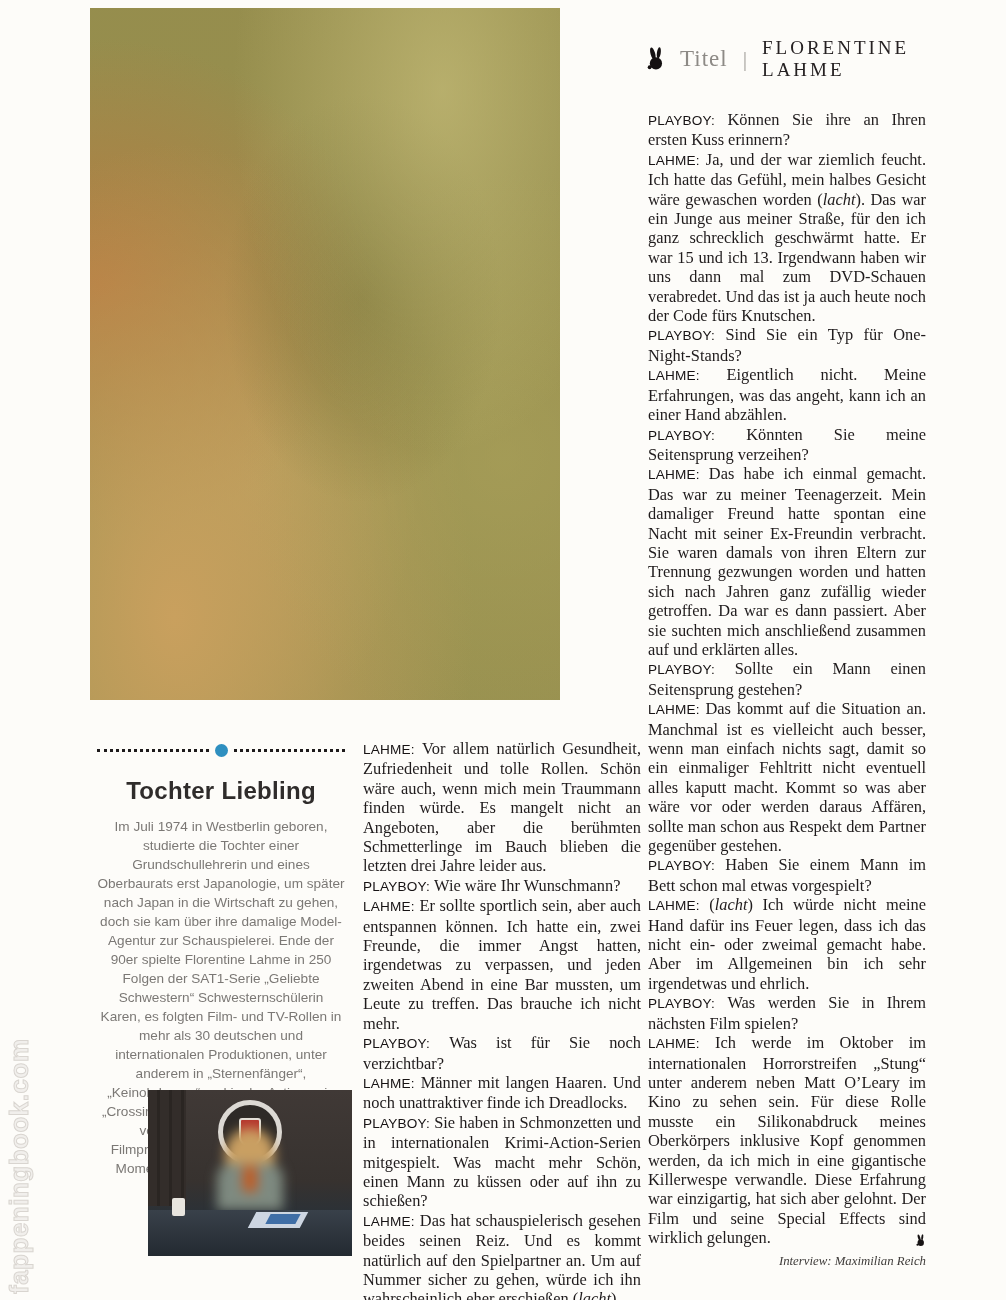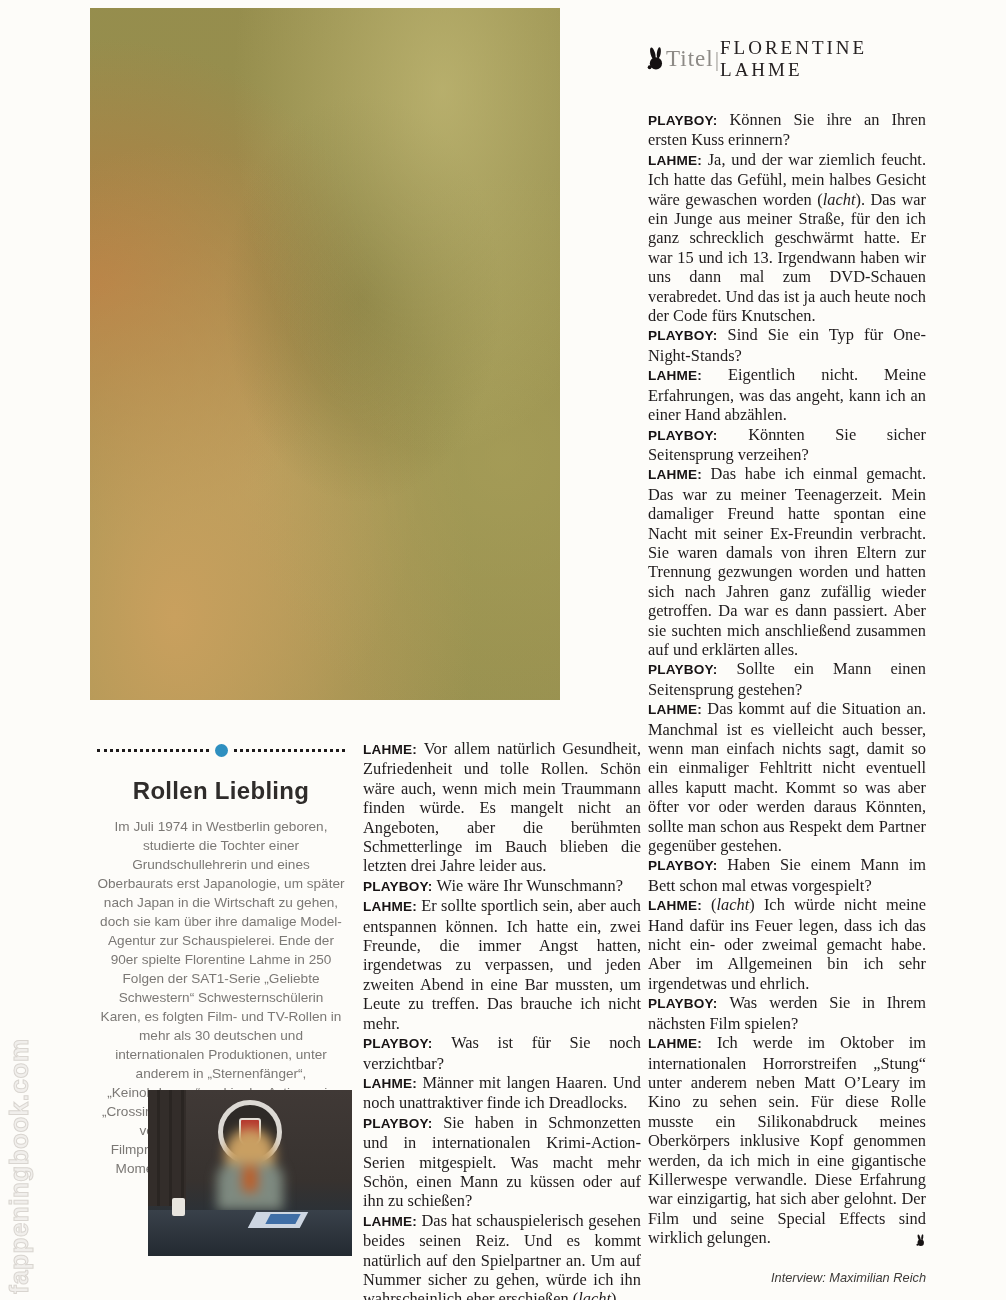--- a/index.html
+++ b/index.html
@@ -28,40 +28,40 @@
     position:absolute;left:4px;top:1294px;width:216px;height:40px;
     transform:rotate(-90deg);transform-origin:0 0;
     font-family:"Liberation Sans",sans-serif;font-weight:700;font-size:26px;
     color:#f1efec;-webkit-text-stroke:1px #d9d5d0;letter-spacing:.5px;
     white-space:nowrap;
   }
 
   
   .header{
     position:absolute;left:645px;top:42px;width:300px;height:34px;
-    display:flex;align-items:center;gap:0;
+    display:flex;align-items:center;gap:14px;
   }
   .header .bunny{width:21px;height:26px;color:#141011;flex:0 0 auto;}
   .header .section{font-size:23px;color:#8d8a86;letter-spacing:1px;}
   .header .divider{font-size:22px;color:#a5a29e;font-weight:300;margin:0 1px;}
   .header .name{font-size:19px;font-weight:400;letter-spacing:3px;color:#262122;}
 
   
   .col{position:absolute;width:278px;font-size:16.4px;line-height:19.4px;text-align:justify;}
   .col-right{left:648px;top:110px;}
   .col-middle{left:363px;top:739px;}
   .qa{margin:0;position:relative;}
   .speaker{
-    font-family:"Liberation Sans",sans-serif;font-weight:700;
+    font-family:"Liberation Sans",sans-serif;font-weight:400;
     font-size:13.6px;letter-spacing:.2px;color:#171314;
   }
   .it{font-style:italic;margin-top:16px;}
   .end-bunny{position:absolute;right:0;bottom:3px;width:11px;height:13px;color:#171314;}
   .credit{
-    margin-top:20px;text-align:right;font-family:Liberation Sans, sans-serif;
+    margin-top:4px;text-align:right;font-family:Liberation Serif, serif;
     font-style:italic;font-size:12.8px;color:#3e3b39;
   }
 
   
   .sidebar{position:absolute;left:97px;top:744px;width:248px;text-align:center;
            font-family:"Liberation Sans",sans-serif;}
   .rule{display:flex;align-items:center;gap:6px;}
   .rule .dots{flex:1;border-top:3px dotted #1d1a1b;height:0;}
   .rule .dot{width:13px;height:13px;border-radius:50%;flex:0 0 auto;}
   .sidebar h2{
@@ -124,24 +124,24 @@
     <span class="section">Titel</span>
     <span class="divider">|</span>
     <span class="name">FLORENTINE LAHME</span>
   </div>
 
   <div class="col col-right" id="col-right">
       <p class="qa"><span class="speaker">PLAYBOY: </span><span>Können Sie ihre an Ihren ersten Kuss erinnern?</span></p>
       <p class="qa"><span class="speaker">LAHME: </span><span>Ja, und der war ziemlich feucht. Ich hatte das Gefühl, mein halbes Gesicht wäre gewaschen worden (</span><span class="it">lacht</span><span>). Das war ein Junge aus meiner Straße, für den ich ganz schrecklich geschwärmt hatte. Er war 15 und ich 13. Irgendwann haben wir uns dann mal zum DVD-Schauen verabredet. Und das ist ja auch heute noch der Code fürs Knutschen.</span></p>
       <p class="qa"><span class="speaker">PLAYBOY: </span><span>Sind Sie ein Typ für One-Night-Stands?</span></p>
       <p class="qa"><span class="speaker">LAHME: </span><span>Eigentlich nicht. Meine Erfahrungen, was das angeht, kann ich an einer Hand abzählen.</span></p>
-      <p class="qa"><span class="speaker">PLAYBOY: </span><span>Könnten Sie sicher Seitensprung verzeihen?</span></p>
+      <p class="qa"><span class="speaker">PLAYBOY: </span><span>Könnten Sie meine Seitensprung verzeihen?</span></p>
       <p class="qa"><span class="speaker">LAHME: </span><span>Das habe ich einmal gemacht. Das war zu meiner Teenagerzeit. Mein damaliger Freund hatte spontan eine Nacht mit seiner Ex-Freundin verbracht. Sie waren damals von ihren Eltern zur Trennung gezwungen worden und hatten sich nach Jahren ganz zufällig wieder getroffen. Da war es dann passiert. Aber sie suchten mich anschließend zusammen auf und erklärten alles.</span></p>
       <p class="qa"><span class="speaker">PLAYBOY: </span><span>Sollte ein Mann einen Seitensprung gestehen?</span></p>
-      <p class="qa"><span class="speaker">LAHME: </span><span>Das kommt auf die Situation an. Manchmal ist es vielleicht auch besser, wenn man einfach nichts sagt, damit so ein einmaliger Fehltritt nicht eventuell alles kaputt macht. Kommt so was aber öfter vor oder werden daraus Könnten, sollte man schon aus Respekt dem Partner gegenüber gestehen.</span></p>
+      <p class="qa"><span class="speaker">LAHME: </span><span>Das kommt auf die Situation an. Manchmal ist es vielleicht auch besser, wenn man einfach nichts sagt, damit so ein einmaliger Fehltritt nicht eventuell alles kaputt macht. Kommt so was aber wäre vor oder werden daraus Affären, sollte man schon aus Respekt dem Partner gegenüber gestehen.</span></p>
       <p class="qa"><span class="speaker">PLAYBOY: </span><span>Haben Sie einem Mann im Bett schon mal etwas vorgespielt?</span></p>
       <p class="qa"><span class="speaker">LAHME: </span><span>(</span><span class="it">lacht</span><span>) Ich würde nicht meine Hand dafür ins Feuer legen, dass ich das nicht ein- oder zweimal gemacht habe. Aber im Allgemeinen bin ich sehr irgendetwas und ehrlich.</span></p>
       <p class="qa"><span class="speaker">PLAYBOY: </span><span>Was werden Sie in Ihrem nächsten Film spielen?</span></p>
       <p class="qa"><span class="speaker">LAHME: </span><span>Ich werde im Oktober im internationalen Horrorstreifen „Stung“ unter anderem neben Matt O’Leary im Kino zu sehen sein. Für diese Rolle musste ein Silikonabdruck meines Oberkörpers inklusive Kopf genommen werden, da ich mich in eine gigantische Killerwespe verwandle. Diese Erfahrung war einzigartig, hat sich aber gelohnt. Der Film und seine Special Effects sind wirklich gelungen.</span><span class="end-bunny"><svg width="11" height="13" viewBox="0 0 24 28">
             <use href="#bunny"></use>
           </svg></span></p>
       <div class="credit">Interview: Maximilian Reich</div>
     </div>
 
   <div class="col col-middle" id="col-middle">
@@ -153,21 +153,21 @@
       <p class="qa"><span class="speaker">PLAYBOY: </span><span>Sie haben in Schmonzetten und in internationalen Krimi-Action-Serien mitgespielt. Was macht mehr Schön, einen Mann zu küssen oder auf ihn zu schießen?</span></p>
       <p class="qa"><span class="speaker">LAHME: </span><span>Das hat schauspielerisch gesehen beides seinen Reiz. Und es kommt natürlich auf den Spielpartner an. Um auf Nummer sicher zu gehen, würde ich ihn wahrscheinlich eher erschießen (</span><span class="it">lacht</span><span>).</span></p>
     </div>
 
   <aside class="sidebar">
     <div class="rule">
       <span class="dots"></span>
       <span class="dot" style="background: rgb(46, 143, 192);"></span>
       <span class="dots"></span>
     </div>
-    <h2>Rollen Liebling</h2>
+    <h2>Tochter Liebling</h2>
     <p class="bio">Im Juli 1974 in Westberlin geboren, studierte die Tochter einer Grundschullehrerin und eines Oberbaurats erst Japanologie, um später nach Japan in die Wirtschaft zu gehen, doch sie kam über ihre damalige Model-Agentur zur Schauspielerei. Ende der 90er spielte Florentine Lahme in 250 Folgen der SAT1-Serie „Geliebte Schwestern“ Schwesternschülerin Karen, es folgten Film- und TV-Rollen in mehr als 30 deutschen und internationalen Produktionen, unter anderem in „Sternenfänger“, „Keinohrhasen“ und in der Actionserie „Crossing Lines“. Florentine Lahme war von 2006 bis 2007 mit dem Filmproduzenten Oliver Berben liiert. Momentan ist sie Single und lebt in Berlin.</p>
   </aside>
 
   <div class="inset-photo">
     <div class="panelshade"></div>
     <div class="badge">
       <div class="shield"></div>
     </div>
     <div class="figure">
       <div class="hair"></div>

